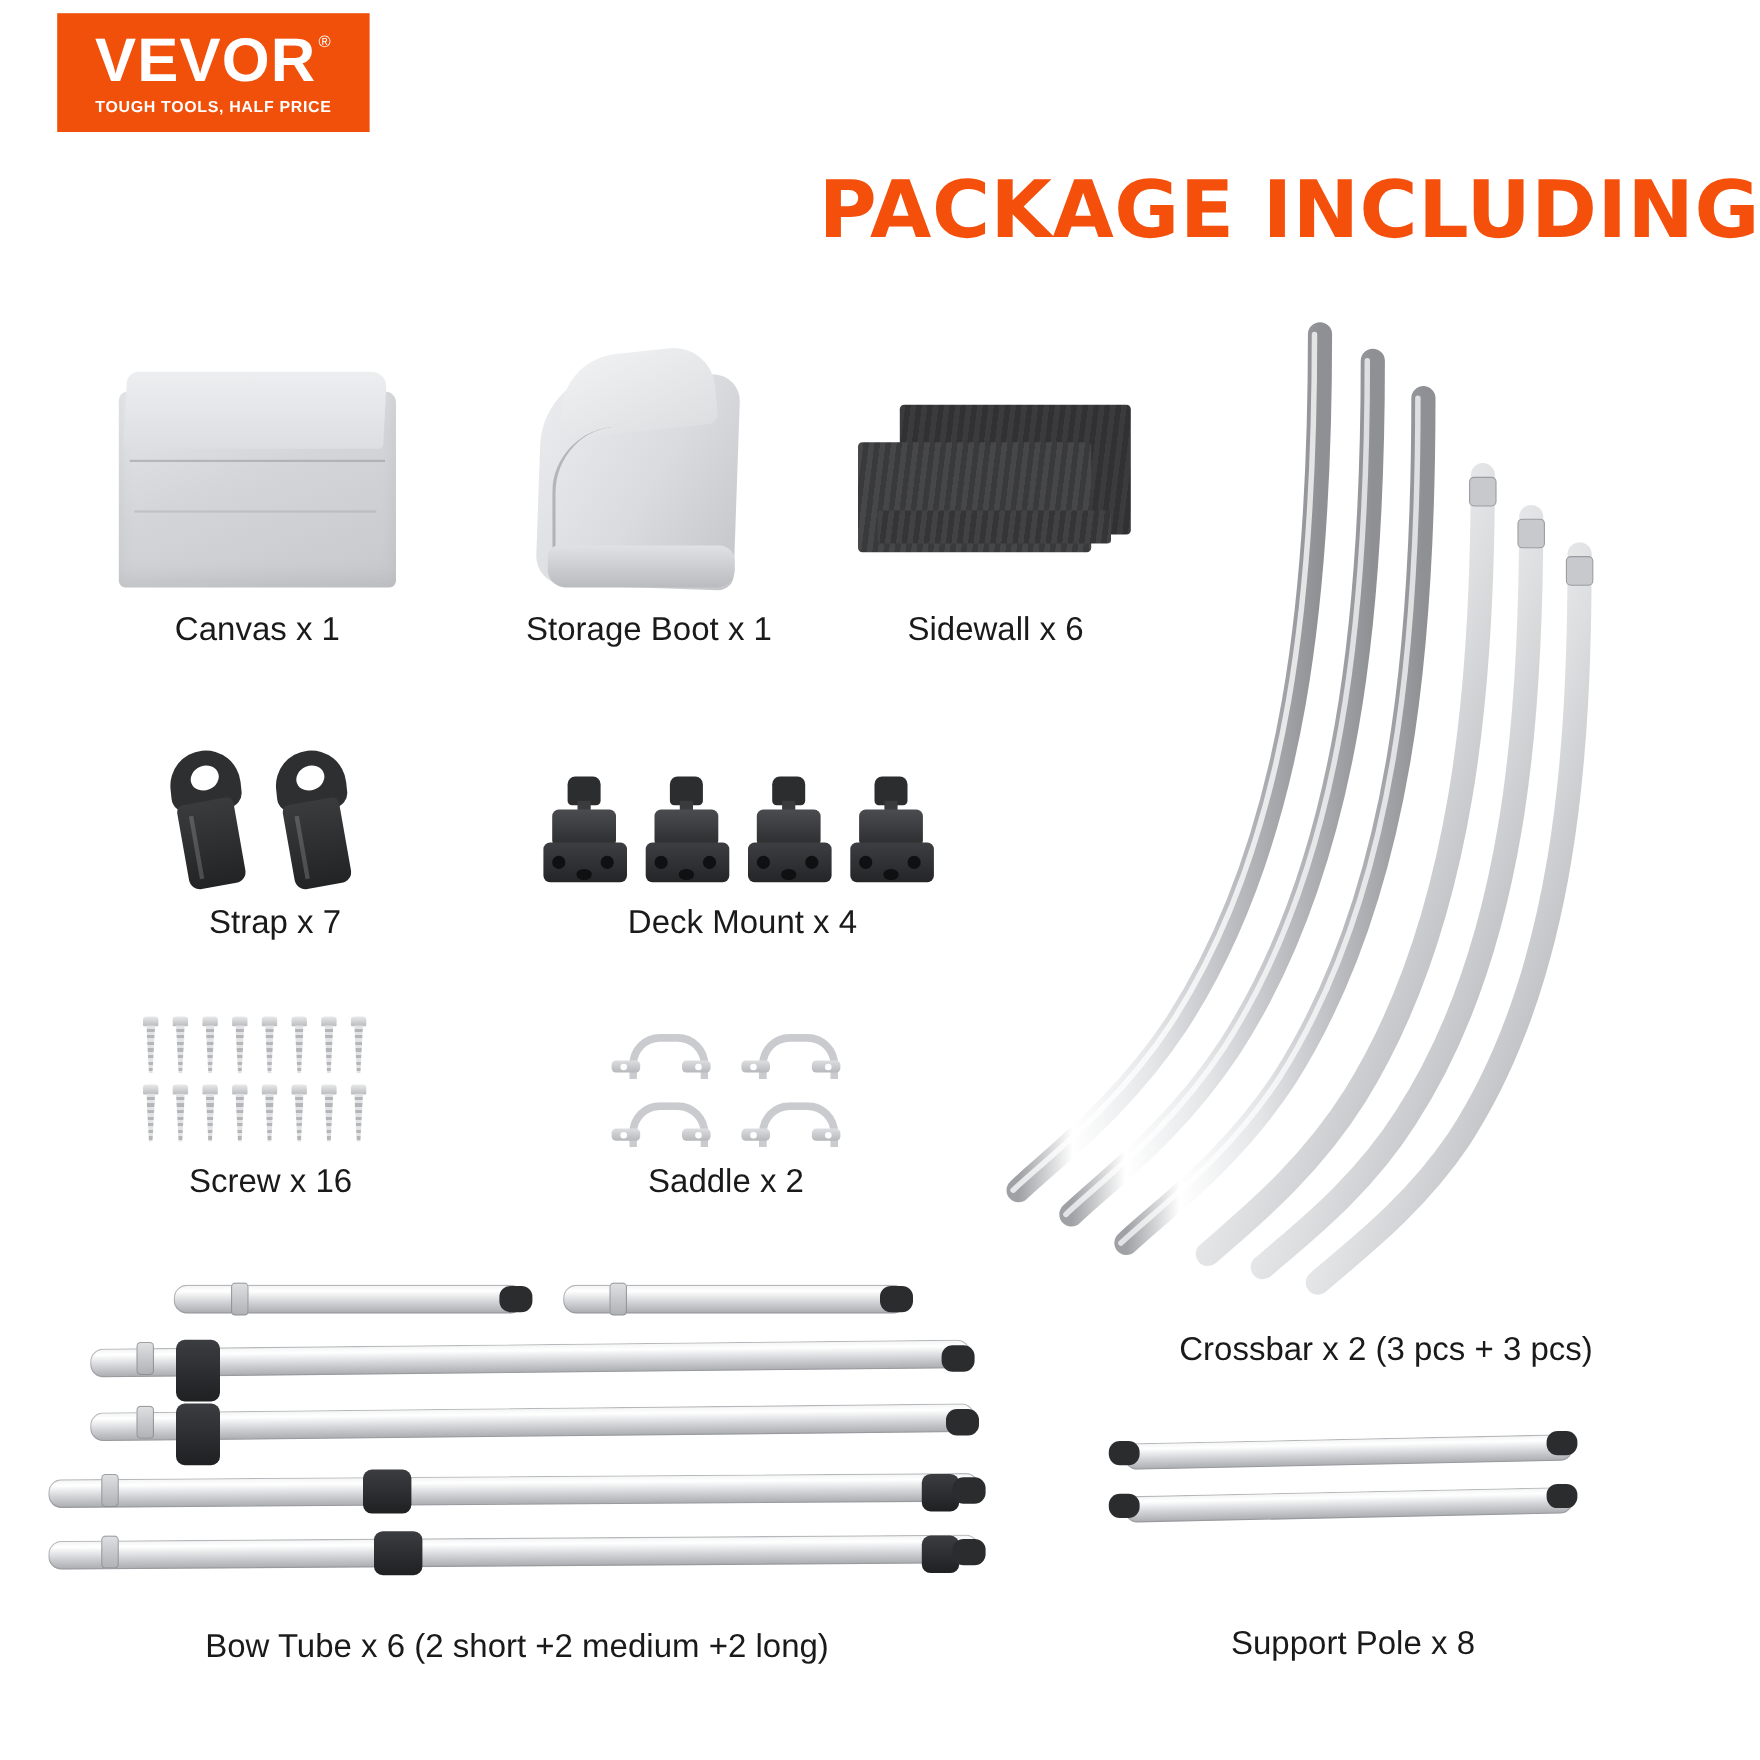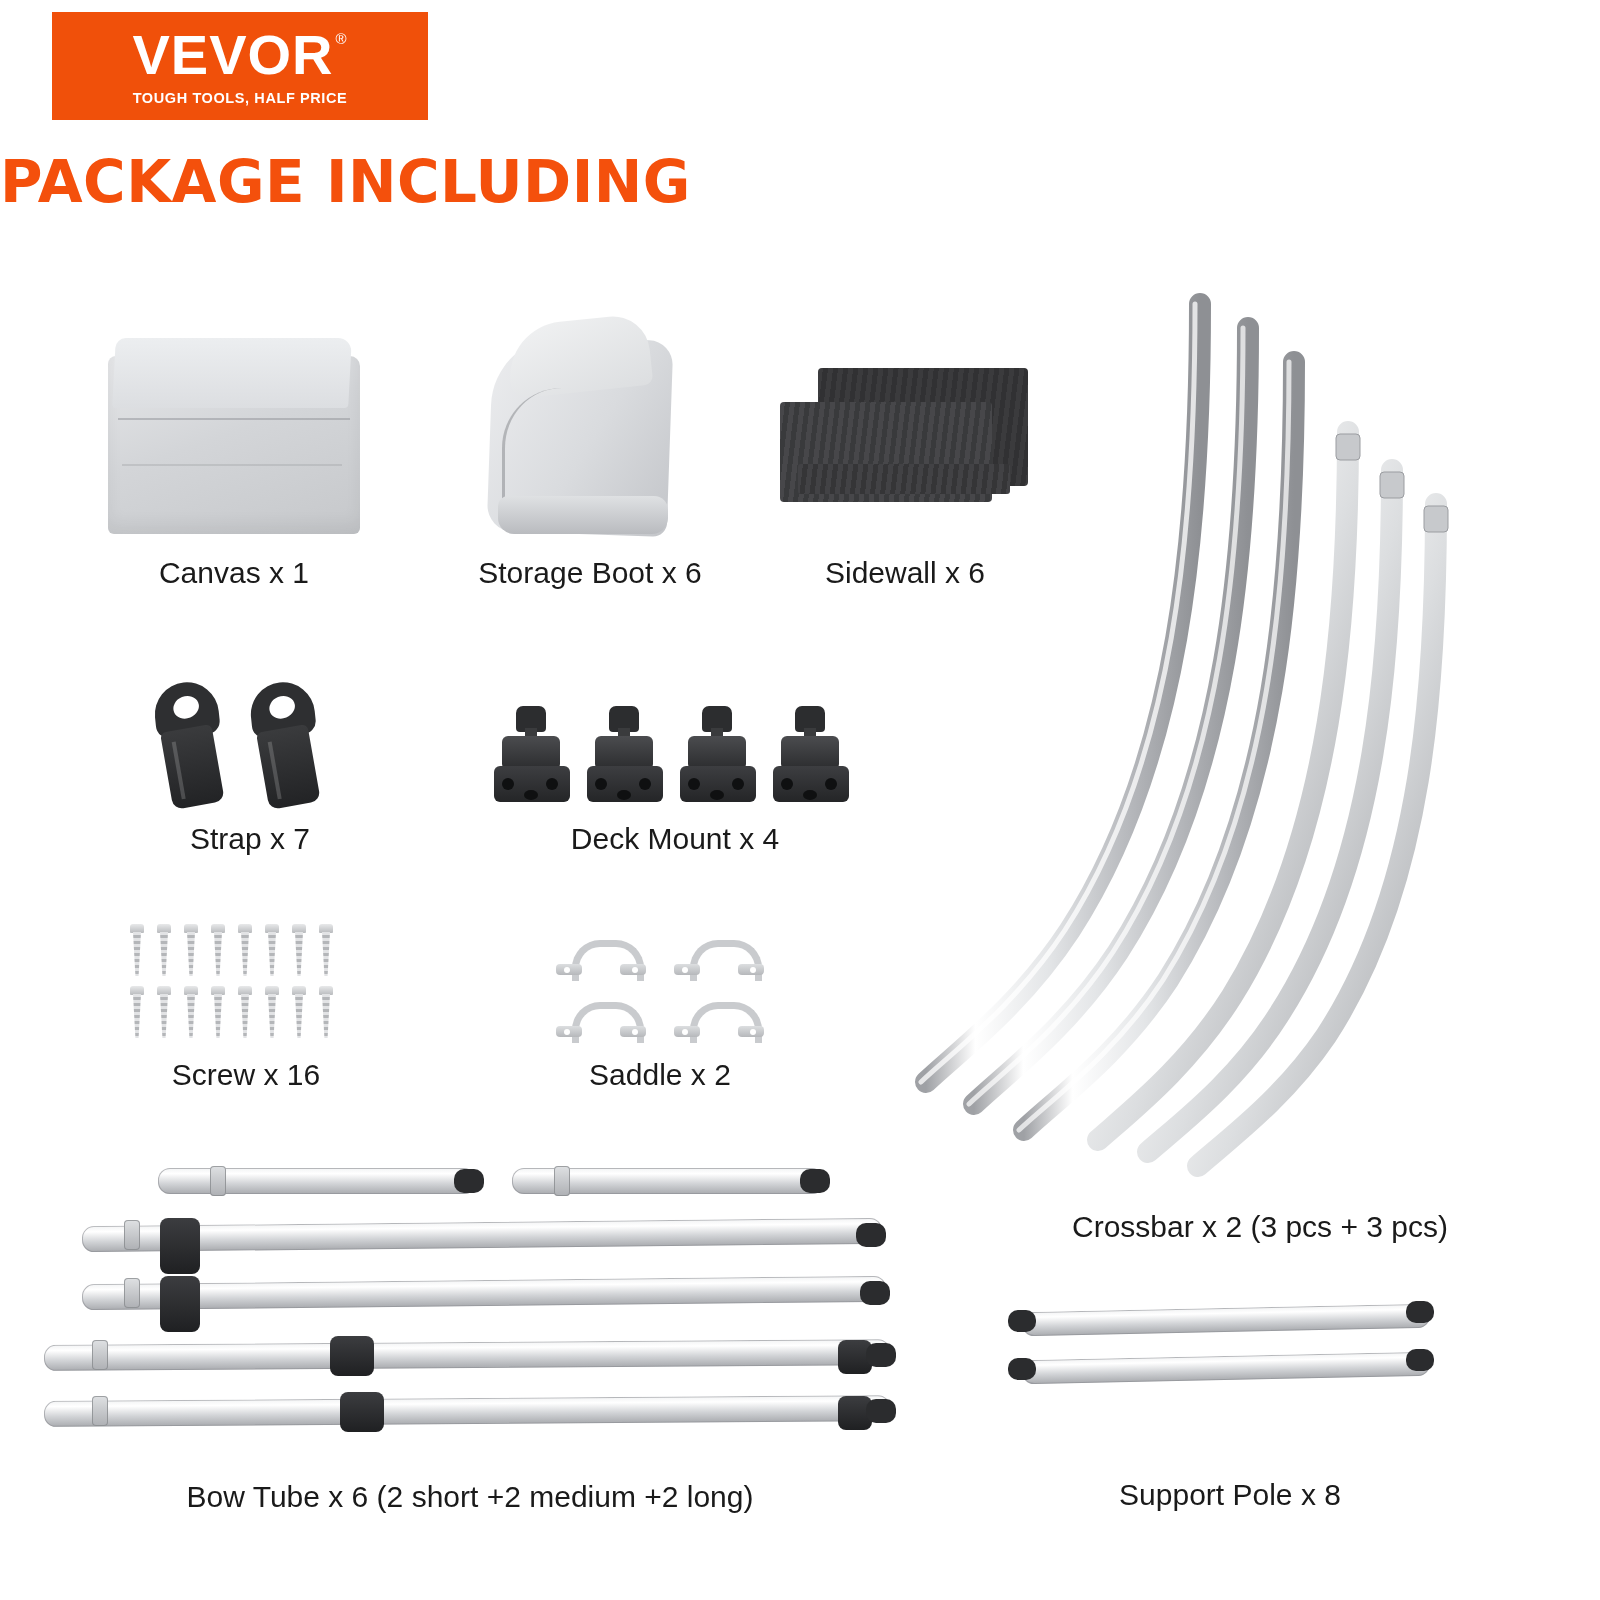--- a/index.html
+++ b/index.html
@@ -13,21 +13,21 @@
     position: relative;
     font-family: "Liberation Sans", sans-serif;
     overflow: hidden;
   }
 
   
   .logo {
     position: absolute;
     left: 52px;
     top: 12px;
-    width: 376px;
+    width: 284px;
     height: 108px;
     background: #f0500a;
     display: flex;
     flex-direction: column;
     align-items: center;
     justify-content: center;
   }
   .logo-word {
     color: #ffffff;
     font-size: 56px;
@@ -51,23 +51,23 @@
     letter-spacing: 0.6px;
     margin-top: 7px;
   }
 
   
   .title {
     position: absolute;
     left: 0;
     top: 148px;
     width: 1600px;
-    text-align: left;
+    text-align: right;
     color: #f4500c;
-    font-size: 58px;
+    font-size: 72px;
     font-weight: bold;
     letter-spacing: 0.5px;
     font-family: "DejaVu Sans", sans-serif;
   }
 
   
   .caption {
     position: absolute;
     text-align: center;
     color: #1a1a1a;
@@ -319,21 +319,21 @@
   <div class="caption" style="left:108px; top:556px; width:252px;">Canvas x 1</div>
 </div>
 
 <div class="item">
   <div class="boot">
     <div class="body"></div>
     <div class="top"></div>
     <div class="fold"></div>
     <div class="bottom"></div>
   </div>
-  <div class="caption" style="left:440px; top:556px; width:300px;">Storage Boot x 6</div>
+  <div class="caption" style="left:440px; top:556px; width:300px;">Storage Boot x 1</div>
 </div>
 
 <div class="item">
   <div class="sidewall">
     <div class="s-back"></div>
     <div class="s-front"></div>
     <div class="s-front2"></div>
   </div>
   <div class="caption" style="left:780px; top:556px; width:250px;">Sidewall x 6</div>
 </div>

